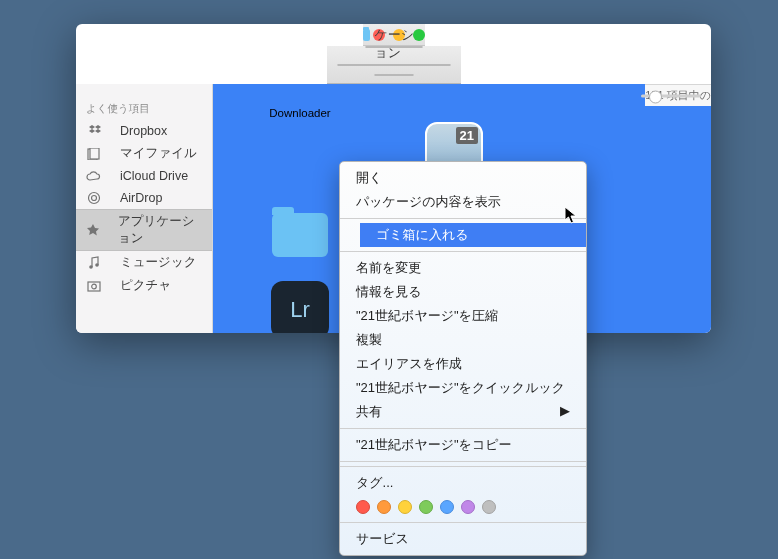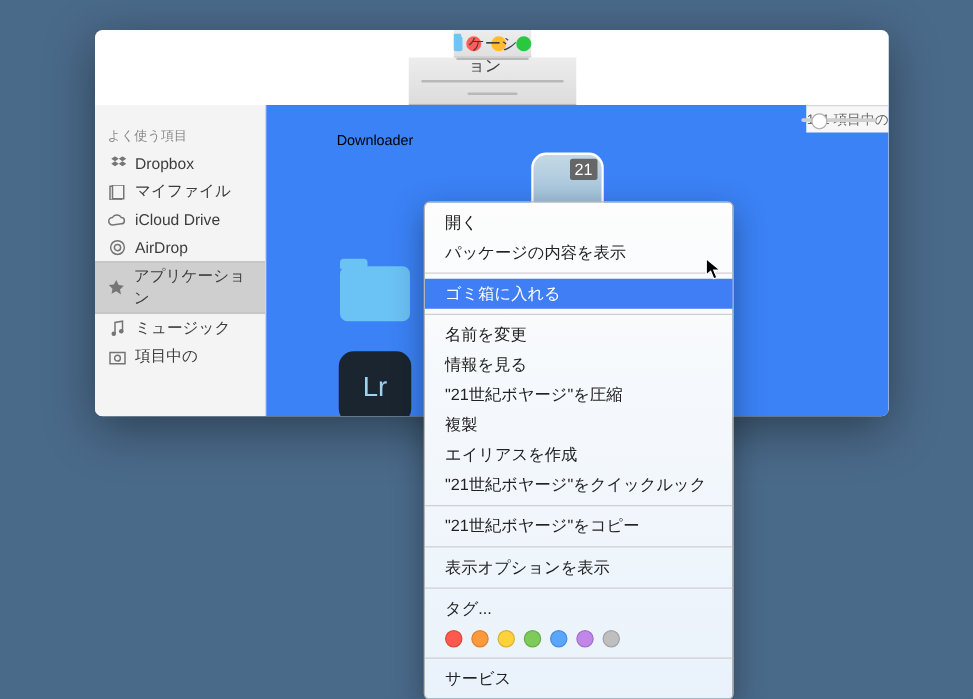--- a/index.html
+++ b/index.html
@@ -92,21 +92,21 @@
 .sidebar {
   width: 137px; background: #f5f4f5;
   border-right: 1px solid #d6d6d6;
   padding-top: 16px;
   overflow: hidden;
 }
 .sidebar-header {
   color: #8a8a8a; font-size: 10.5px; padding: 2px 10px 4px 10px;
 }
 .sidebar-item {
-  display: flex; align-items: center; gap: 6px;
+  display: flex; align-items: center; gap: 18px;
   padding: 3px 10px;
   font-size: 12.5px; color: #3c3c3c;
 }
 .sidebar-item.selected {
   background: #cfcfcf;
   border-top: 1px solid #c0c0c0;
   border-bottom: 1px solid #c0c0c0;
 }
 .side-icon { width: 16px; height: 16px; display: flex; align-items: center; justify-content: center; color: #757575; }
 .content {
@@ -151,34 +151,34 @@
   border-radius: 5px;
   box-shadow: 0 8px 25px rgba(0,0,0,.35);
   padding: 4px 0;
 }
 .ctx-item {
   padding: 3px 16px;
   font-size: 13px;
   color: #222;
   display: flex; justify-content: space-between; 
 }
-.ctx-item.hl { background: #3f7ef4; color: #fff; }
+.ctx-item.hl { background: #3f7ef4; color: #fff; margin-left: 20px; }
 .ctx-sep { height: 1px; background: #cfcfcf; margin: 4px 0; }
 .ctx-tags { display: flex; gap: 7px; padding: 5px 16px 4px; }
 .tagdot { width: 14px; height: 14px; border-radius: 50%; border: 1px solid #bbb; }
 
 .cursor {
   position: absolute; left: 564px; top: 206px;
   width: 14px; height: 20px;
   pointer-events: none;
 }
 .cursor svg { width: 100%; height: 100%; }
 
 .icon-21 { background: linear-gradient(#c5d8e4,#8fb8d8); border: 2px solid #fff; display:flex; align-items:flex-start; justify-content:flex-end; }
-.icon-21 span { background:#666; color:#fff; font-size:13px; font-weight:normal; padding:1px 4px; margin:3px 3px 0 0; border-radius:2px; }
+.icon-21 span { background:#666; color:#fff; font-size:13px; font-weight:bold; padding:1px 4px; margin:3px 3px 0 0; border-radius:2px; }
 .icon-folder { background:#6bc2f4; border-radius:6px; position:relative; width:56px; height:44px; margin-top:10px;}
 .icon-folder::before { content:""; position:absolute; left:0; top:-6px; width:22px; height:8px; background:#6bc2f4; border-radius:3px 3px 0 0; }
 .icon-cc { background:#da2f2f; color:#fff; font-size:26px; }
 .icon-lr { background:#1a2530; color:#9fd3f0; font-family: sans-serif; font-size:22px; font-weight:500;}
 </style>
 </head>
 <body>
 
 <div class="window">
   <div class="titlebar">
@@ -336,21 +336,21 @@
           </span>
           <span>ミュージック</span>
         </div>
       <div class="sidebar-item">
           <span class="side-icon">
             <svg width="14" height="12">
               <rect x="1" y="2" width="12" height="9" fill="none" stroke="#757575" stroke-width="1.2"></rect>
               <circle cx="7" cy="6.5" r="2.3" fill="none" stroke="#757575" stroke-width="1.2"></circle>
             </svg>
           </span>
-          <span>項目中の</span>
+          <span>ピクチャ</span>
         </div>
     </div>
 
     <div class="content">
       <div class="icons-grid">
         <div class="app-cell row1-shift">
           <div class="app-icon"></div>
           <div class="app-name">Downloader</div>
         </div>
         <div class="app-cell row1-shift">
@@ -426,28 +426,29 @@
     </div>
   <div class="ctx-item">
       <span>複製</span>
     </div>
   <div class="ctx-item">
       <span>エイリアスを作成</span>
     </div>
   <div class="ctx-item">
       <span>"21世紀ボヤージ"をクイックルック</span>
     </div>
+  <div class="ctx-item">
+      <span>共有</span>
+      <span>▶</span>
+    </div>
   <div class="ctx-sep"></div>
   <div class="ctx-item">
       <span>"21世紀ボヤージ"をコピー</span>
     </div>
   <div class="ctx-sep"></div>
-  <div class="ctx-item">
-      <span>表示オプションを表示</span>
-    </div>
   <div class="ctx-sep"></div>
   <div class="ctx-item">
       <span>タグ...</span>
     </div>
   <div class="ctx-tags">
     <span class="tagdot" style="background:#ff5a4d;border-color:#d84b3e"></span>
     <span class="tagdot" style="background:#ff9a3c;border-color:#dd8230"></span>
     <span class="tagdot" style="background:#ffd23c;border-color:#d9b230"></span>
     <span class="tagdot" style="background:#7ecb5b;border-color:#68ad4a"></span>
     <span class="tagdot" style="background:#5aa6ff;border-color:#4a8cdd"></span>

